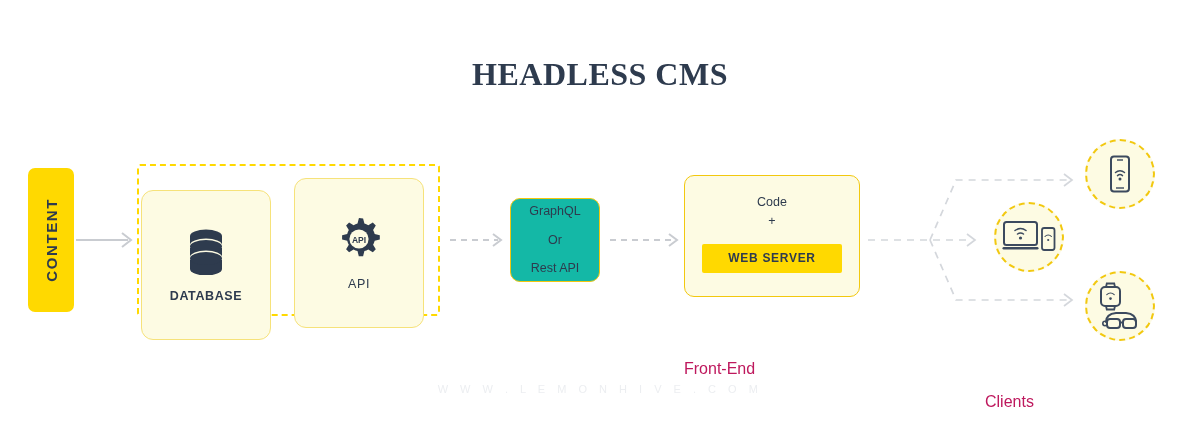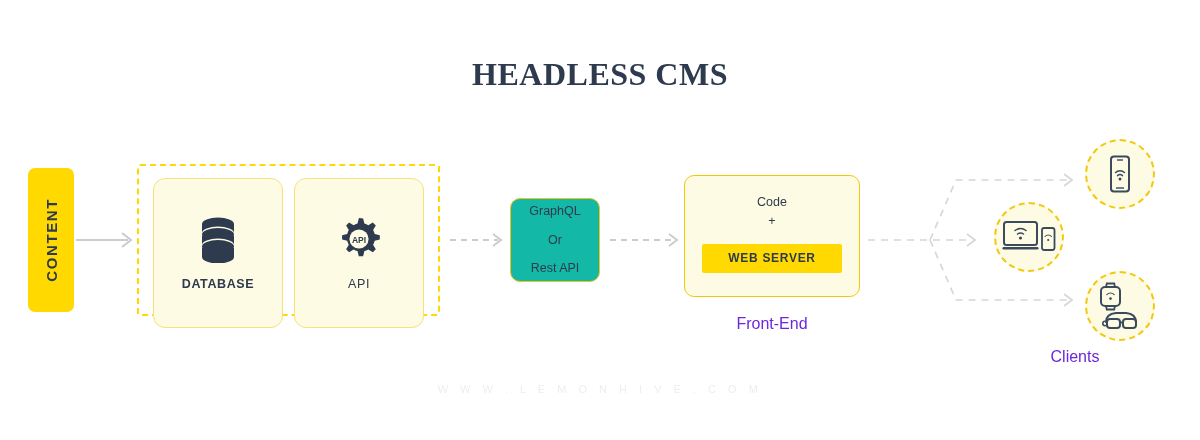--- a/index.html
+++ b/index.html
@@ -71,37 +71,38 @@
     width: 130px;
     height: 150px;
     background: #FDFBE3;
     border: 1.5px solid #F6E27A;
     border-radius: 12px;
     display: flex;
     flex-direction: column;
     align-items: center;
     justify-content: center;
   }
-  #card-database { left: 14px; }
+  #card-database { left: 2px; margin-top: 12px; }
   #card-api { left: 155px; }
   .cms-card .card-label {
     margin-top: 14px;
     font-size: 12.5px;
     letter-spacing: 0.6px;
     color: #2e3b4e;
   }
   #card-database .card-label { font-weight: bold; }
 
   
   .section-label {
     position: absolute;
-    text-align: center;
+    text-align: left;
     font-size: 16px;
-    color: #6d28d9;
+    color: #be185d;
     white-space: nowrap;
+    margin-top: 45px;
   }
   #cms-label { left: 137px; width: 303px; top: 332px; }
   #frontend-label { left: 684px; width: 176px; top: 315px; }
   #clients-label { left: 985px; width: 180px; top: 348px; }
 
   
   #graphql-box {
     position: absolute;
     left: 510px;
     top: 198px;

